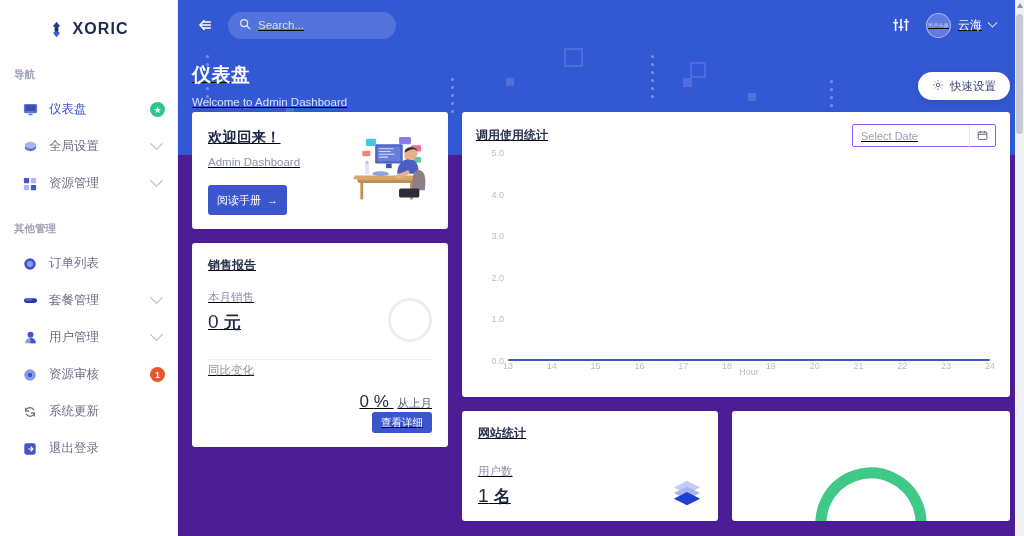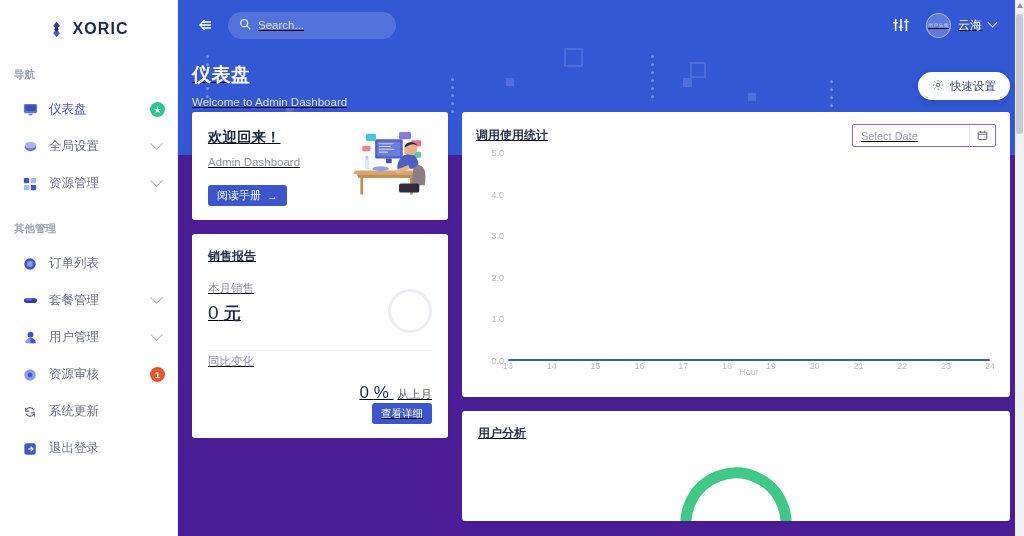--- a/index.html
+++ b/index.html
@@ -121,21 +121,21 @@
     background: #fff; border-radius: 3px; box-shadow: 0 1px 3px rgba(30,40,80,0.07);
   }
   .card-title { font-size: 12px; font-weight: bold; color: #29324d; }
 
   .welcome-card { padding: 16px 16px 14px 16px; display: flex; position: relative; min-height: 99px; }
   .welcome-l { flex: 1; }
   .welcome-h { font-size: 14.5px; font-weight: bold; color: #1d2746; }
   .welcome-s { font-size: 11.5px; color: #8d93a8; margin-top: 9px; }
   .read-btn {
     margin-top: 17px; background: #3b55cc; color: #fff; font-size: 11px;
-    border-radius: 3px; height: 21px; display: inline-flex; align-items: center;
+    border-radius: 3px; height: 30px; display: inline-flex; align-items: center;
     gap: 6px; padding: 0 9px; cursor: pointer; border: 0; font-family: inherit;
   }
   .welcome-art { width: 92px; flex: 0 0 92px; align-self: center; margin-right: -2px; }
 
   .sales-card { padding: 14px 16px 14px 16px; }
   .sales-row { display: flex; align-items: flex-start; margin-top: 16px; }
   .sales-lbl { font-size: 11.5px; color: #8d93a8; }
   .sales-val { font-size: 19px; color: #1d2746; margin-top: 6px; font-weight: normal; }
   .sales-val b { font-weight: bold; font-size: 17px; }
   .donut-sm {
@@ -545,23 +545,41 @@
               <span class="xtick" style="left:72.72%">21</span>
               <span class="xtick" style="left:81.81%">22</span>
               <span class="xtick" style="left:90.90%">23</span>
               <span class="xtick" style="left:100%">24</span>
               <span class="xlabel">Hour</span>
             </div>
           </div>
         </div>
 
         <div class="bottom-row">
+          <div class="card site-card">
+            <div class="card-title">网站统计</div>
+            <div class="site-body">
+              <div>
+                <div class="sales-lbl">用户数</div>
+                <div class="sales-val">
+                  <span>1</span>
+                  <b>名</b>
+                </div>
+              </div>
+              <span class="layers-ico">
+                <svg viewBox="0 0 32 32" width="30" height="30">
+                  <polygon points="16,3 30,10 16,17 2,10" fill="#c3cbf2"></polygon>
+                  <polygon points="16,9 30,16 16,23 2,16" fill="#a9b4ec"></polygon>
+                  <polygon points="16,15 30,22 16,29 2,22" fill="#1f3fd0"></polygon>
+                </svg>
+              </span>
+            </div>
+          </div>
 
           <div class="card user-card">
-            <div class="card-title">用户分析</div>
             <div class="donut-big">
               <svg viewBox="0 0 124 124" width="124" height="124">
                 <circle cx="62" cy="62" r="50" fill="none" stroke="#eceef4" stroke-width="11"></circle>
                 <circle cx="62" cy="62" r="50" fill="none" stroke="#40c887" stroke-width="11" stroke-linecap="round" stroke-dasharray="235 314" transform="rotate(-200 62 62)"></circle>
               </svg>
             </div>
           </div>
         </div>
 
       </div>

